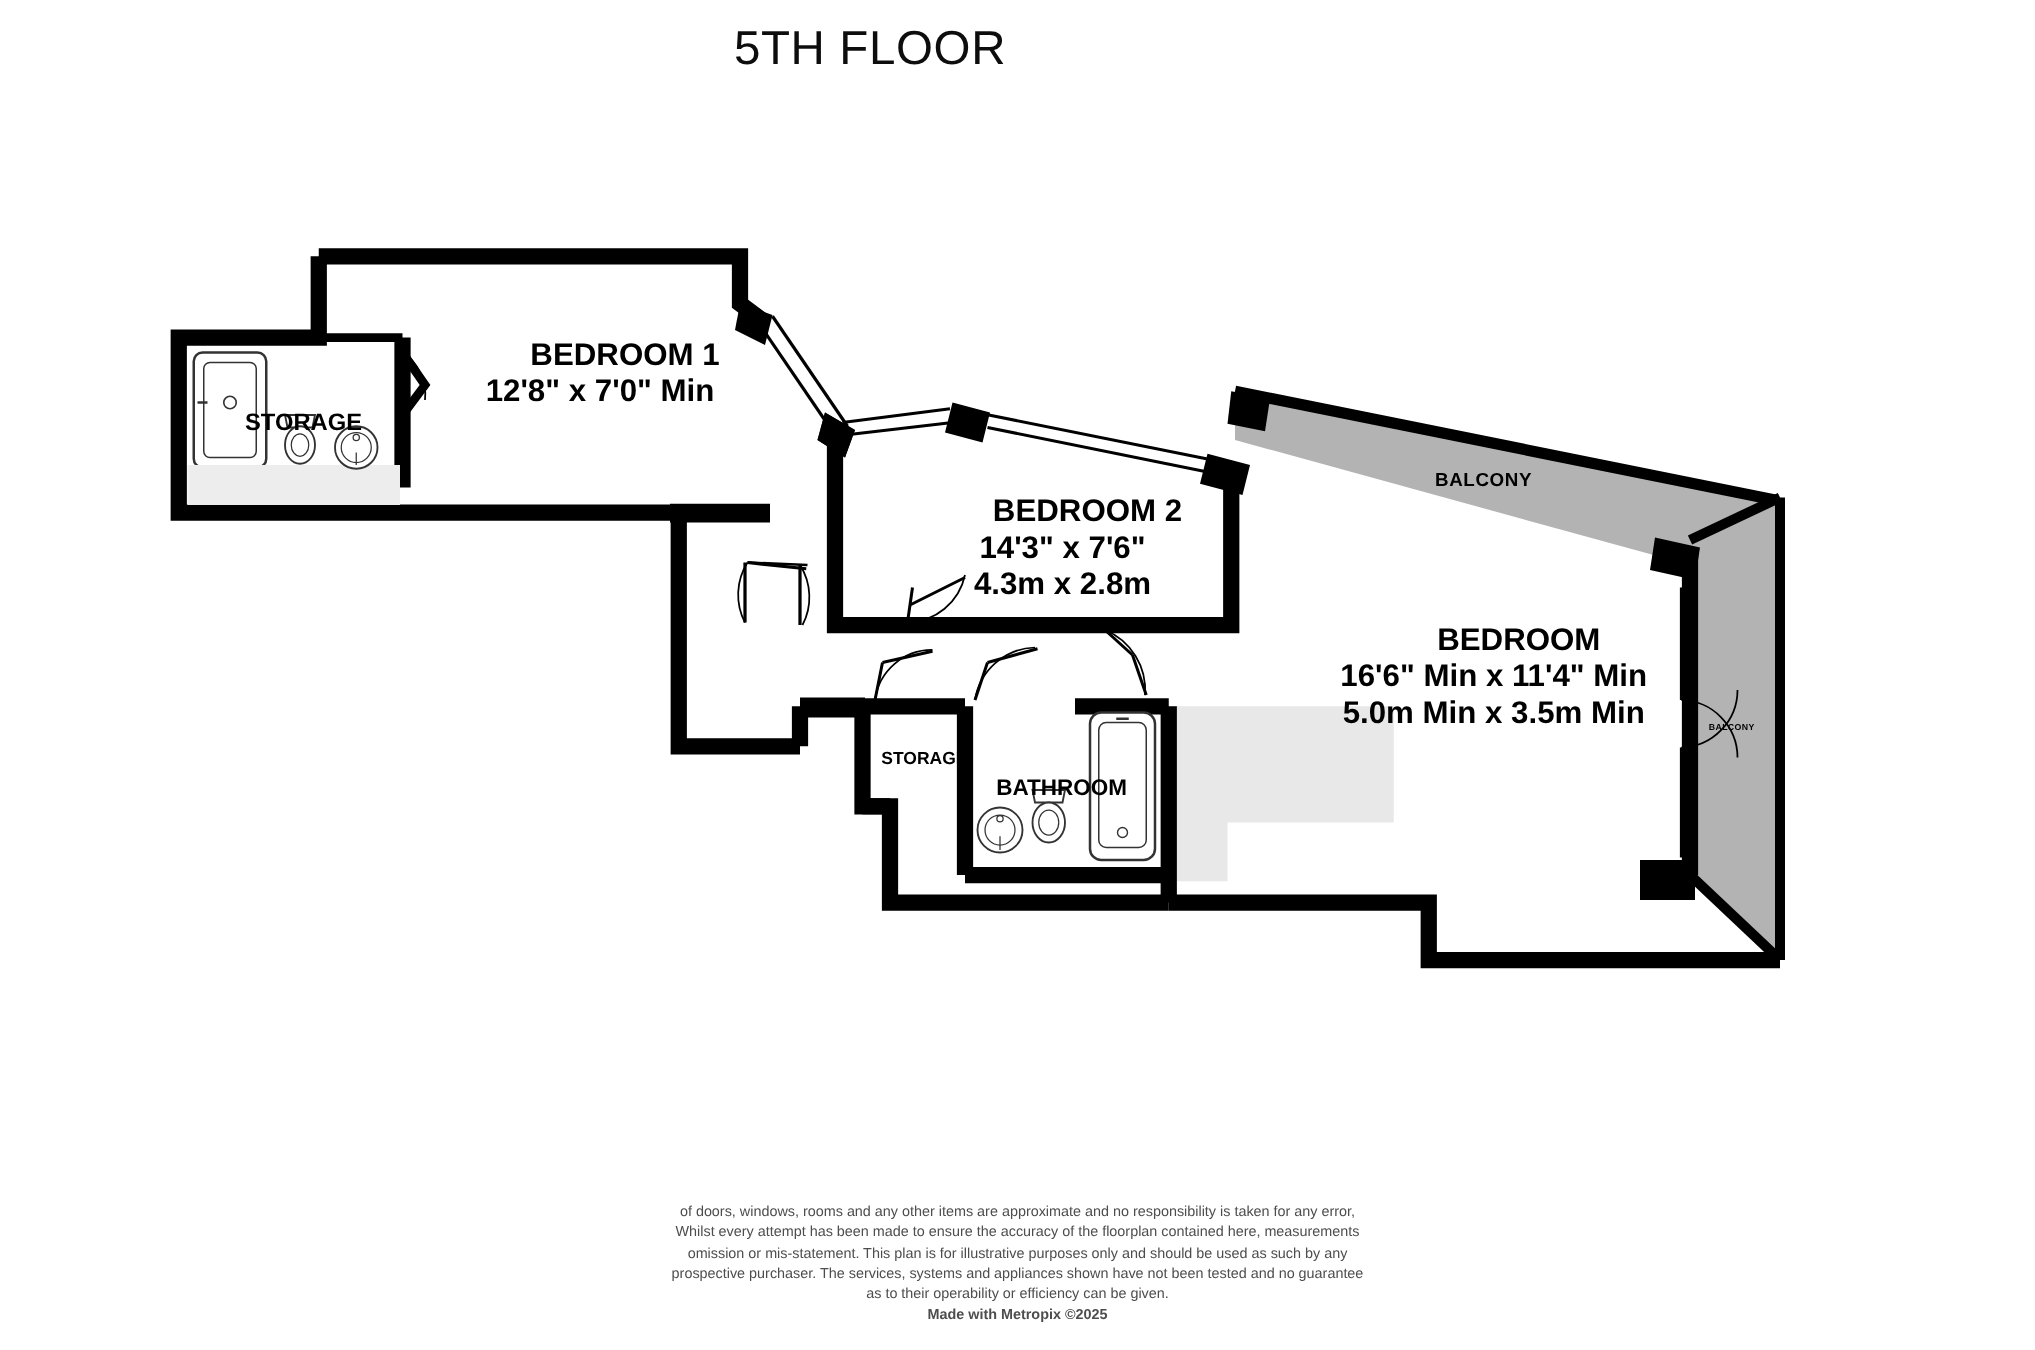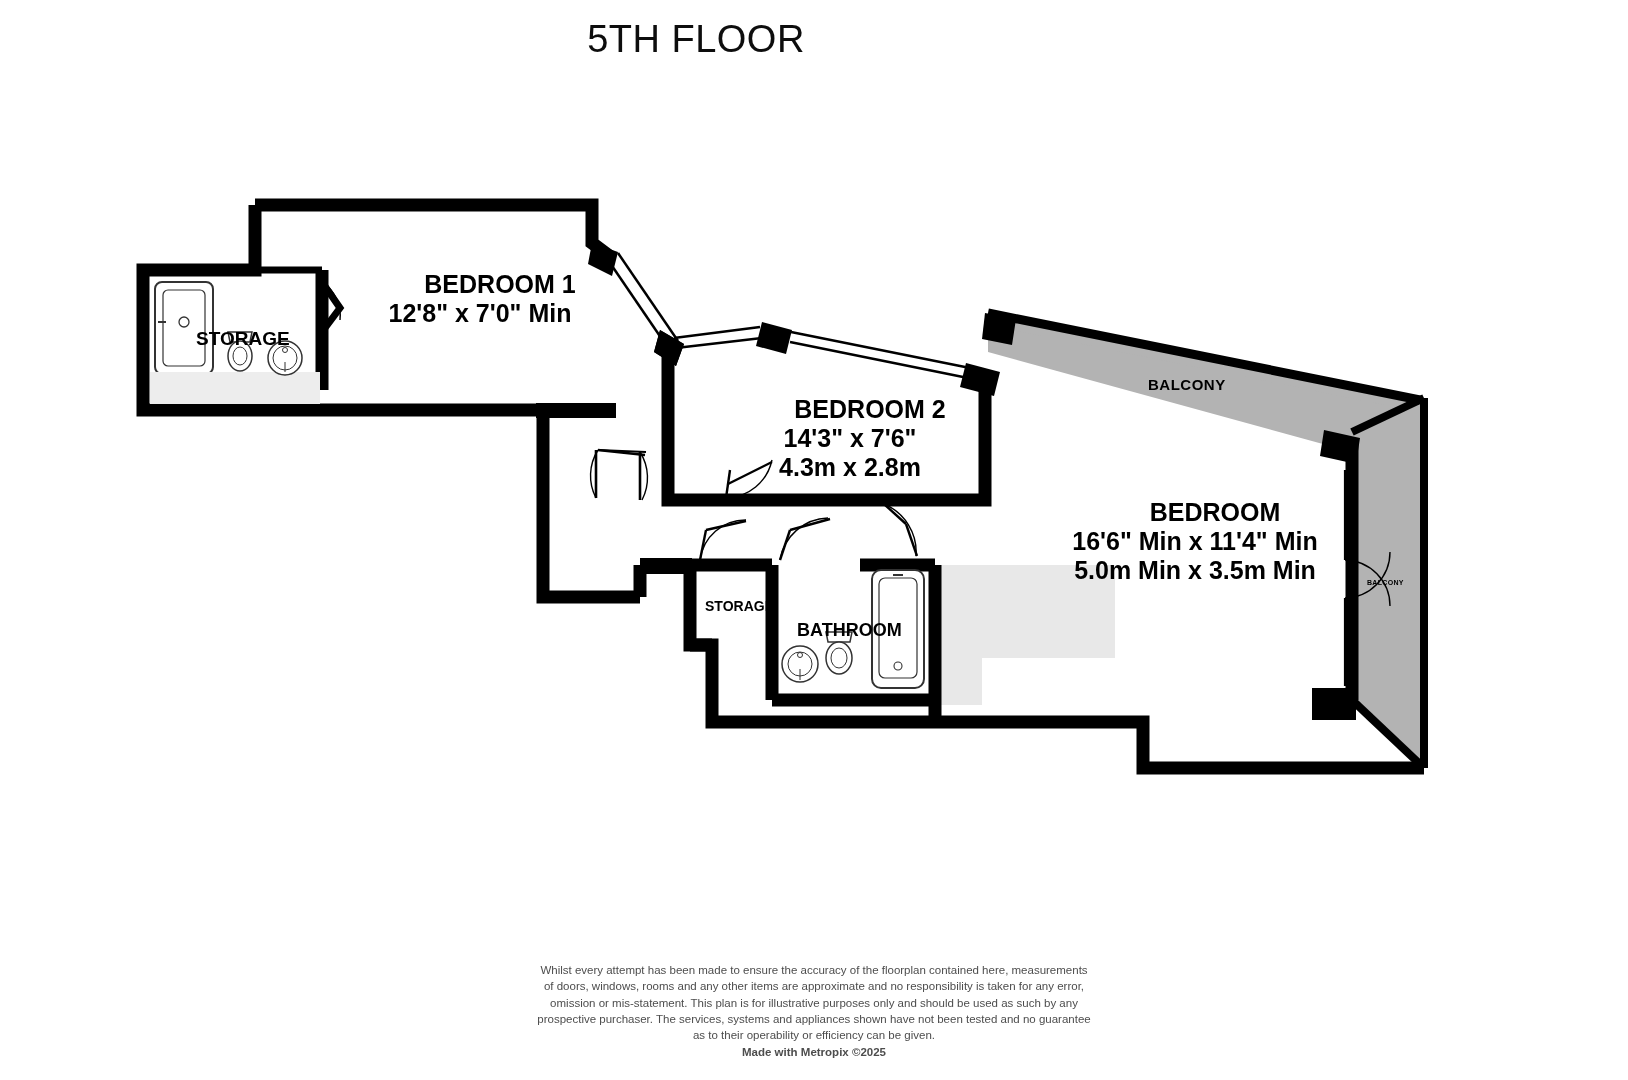--- a/index.html
+++ b/index.html
@@ -294,21 +294,21 @@
     <span class="d2">5.0m Min x 3.5m Min</span>
   </div>
 
   <div class="small-label lbl-ensuite">STORAGE</div>
   <div class="small-label lbl-storage">STORAGE</div>
   <div class="small-label lbl-bathroom">BATHROOM</div>
   <div class="small-label lbl-balcony1">BALCONY</div>
   <div class="small-label lbl-balcony2">BALCONY</div>
 
   <div class="disclaimer">
+    <span class="line">of doors, windows, rooms and any other items are approximate and no responsibility is taken for any error,</span>
     <span class="line">Whilst every attempt has been made to ensure the accuracy of the floorplan contained here, measurements</span>
-    <span class="line">of doors, windows, rooms and any other items are approximate and no responsibility is taken for any error,</span>
     <span class="line">omission or mis-statement. This plan is for illustrative purposes only and should be used as such by any</span>
     <span class="line">prospective purchaser. The services, systems and appliances shown have not been tested and no guarantee</span>
     <span class="line">as to their operability or efficiency can be given.</span>
     <span class="made">Made with Metropix ©2025</span>
   </div>
 
 </div>
 
 </body></html>

